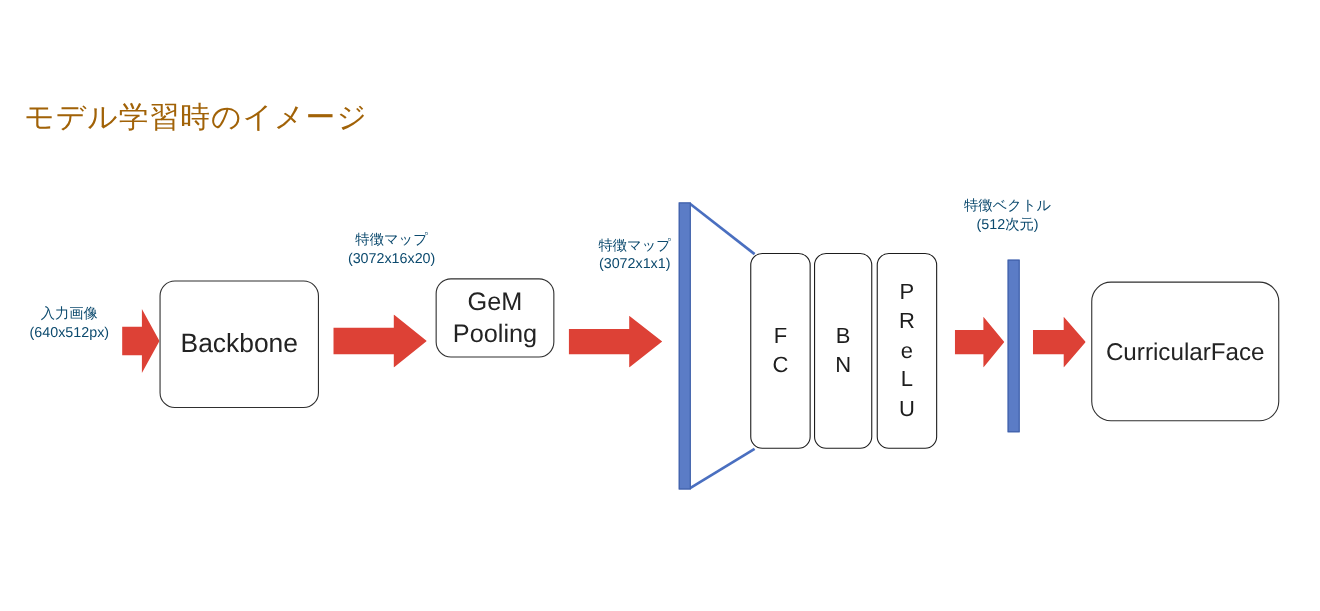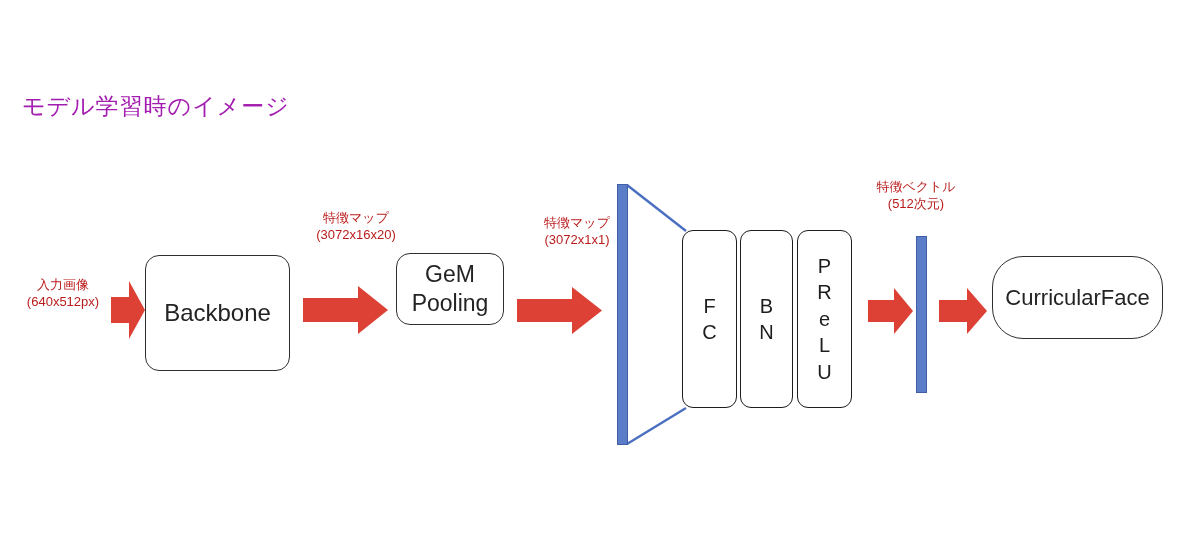--- a/index.html
+++ b/index.html
@@ -16,24 +16,24 @@
     overflow: hidden;
     font-family: "Liberation Sans", "DejaVu Sans", sans-serif;
     color: #2b2b2b;
   }
 
   
   .title {
     position: absolute;
     left: 22px;
     top: 89px;
-    font-size: 23px;
+    font-size: 27px;
     line-height: 34px;
     letter-spacing: 1px;
-    color: #a21caf;
+    color: #a16207;
     white-space: nowrap;
   }
 
   
   .box {
     position: absolute;
     box-sizing: border-box;
     border: 1.6px solid #2f2f2f;
     background: #ffffff;
     border-radius: 14px;
@@ -48,23 +48,23 @@
 
   #box-backbone {
     left: 145px; top: 255px; width: 145px; height: 116px;
     font-size: 24px;
   }
   #box-gem {
     left: 396px; top: 253px; width: 108px; height: 72px;
     font-size: 23px;
   }
   #box-loss {
-    left: 992px; top: 256px; width: 171px; height: 83px;
+    left: 992px; top: 256px; width: 171px; height: 127px;
     font-size: 22px;
-    border-radius: 31px;
+    border-radius: 18px;
   }
 
   
   .vbox {
     position: absolute;
     box-sizing: border-box;
     border: 1.5px solid #1d1d1d;
     background: #ffffff;
     border-radius: 11px;
     display: flex;
@@ -84,21 +84,21 @@
   #vbox-fc    { left: 682px; top: 230px; width: 55px; height: 178px; }
   #vbox-bn    { left: 740px; top: 230px; width: 53px; height: 178px; }
   #vbox-prelu { left: 797px; top: 230px; width: 55px; height: 178px; }
 
   
   .caption {
     position: absolute;
     text-align: center;
     font-size: 13px;
     line-height: 17px;
-    color: #b91c1c;
+    color: #0c4a6e;
     white-space: nowrap;
   }
   .caption span { display: block; }
 
   #cap-input    { left: 8px;   top: 276px; width: 110px; }
   #cap-fmap1    { left: 290px; top: 209px; width: 132px; }
   #cap-fmap2    { left: 512px; top: 214px; width: 130px; }
   #cap-fvec     { left: 855px; top: 178px; width: 122px; }
 
   

